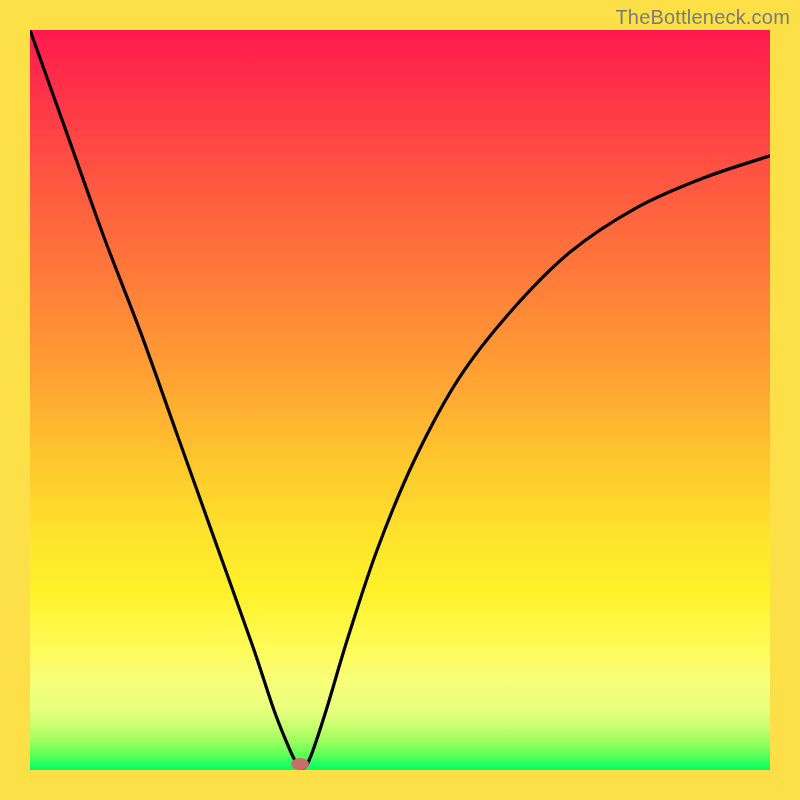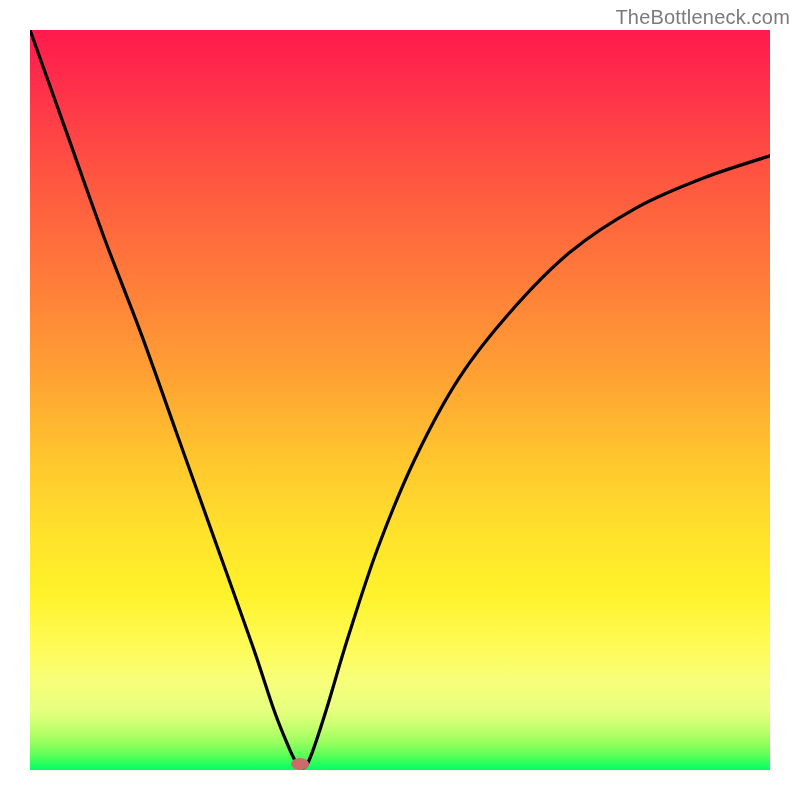--- a/index.html
+++ b/index.html
@@ -11,21 +11,21 @@
     width: 800px;
     height: 800px;
     background: #000;
     position: relative;
     font-family: Arial, Helvetica, sans-serif;
     overflow: hidden;
   }
   .frame {
     position: absolute;
     inset: 0;
-    background: #ffffff;
+    background: #fde047;
     text-align: center;
   }
   .plot-area {
     position: absolute;
     left: 30px;
     top: 30px;
     width: 740px;
     height: 740px;
     overflow: hidden;
   }

